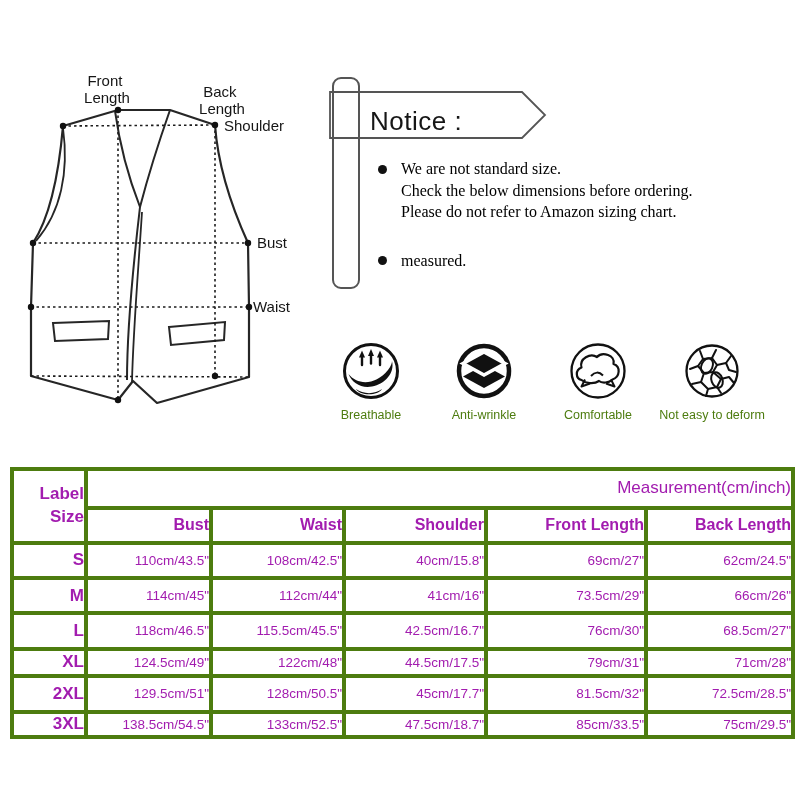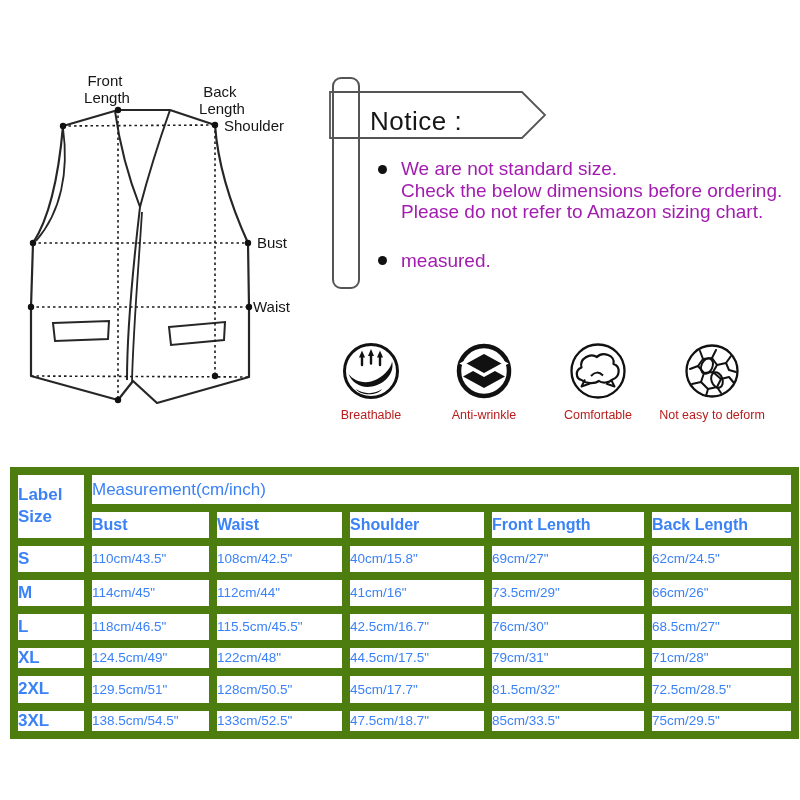--- a/index.html
+++ b/index.html
@@ -7,31 +7,31 @@
     position:relative;width:800px;height:800px;background:#ffffff;overflow:hidden;
     font-family:"Liberation Sans",sans-serif;color:#111111;
   }
   .abs{position:absolute;}
   
   svg text{font-family:"Liberation Sans",sans-serif;fill:#161616;}
   .dlabel{font-size:15px;}
   
   .notice-title{font-size:26px;letter-spacing:0.5px;}
   .nbullet{position:absolute;width:9px;height:9px;border-radius:50%;background:#111;}
-  .ntext{position:absolute;font-size:19px;line-height:21.5px;color:#a21caf;white-space:nowrap;}
-  
-  .feat-label{position:absolute;top:408px;transform:translateX(-50%);font-size:12.5px;color:#b91c1c;white-space:nowrap;}
+  .ntext{position:absolute;font-size:16px;line-height:21.5px;color:#000000;white-space:nowrap;font-family:Liberation Serif, serif;}
+  
+  .feat-label{position:absolute;top:408px;transform:translateX(-50%);font-size:12.5px;color:#4d7c0f;white-space:nowrap;}
   
   table.size-table{
     position:absolute;left:10px;top:467px;width:781px;height:272px;
     border-collapse:collapse;table-layout:fixed;background:#fff;
   }
   table.size-table td{
-    border:8px solid #4d7c0f;text-align:left;vertical-align:middle;
-    padding:0;color:#3b82f6;overflow:hidden;
+    border:4px solid #4d7c0f;text-align:right;vertical-align:middle;
+    padding:0;color:#a21caf;overflow:hidden;
   }
   table.size-table{border:3px solid #191919;}
   td.label-cell{font-size:17px;font-weight:bold;line-height:1.35;}
   td.meas{font-size:17px;font-weight:normal;}
   td.colh{font-size:16px;font-weight:bold;}
   td.sz{font-size:17px;font-weight:bold;}
   td.val{font-size:13.5px;font-weight:normal;}
 </style>
 </head>
 <body>

